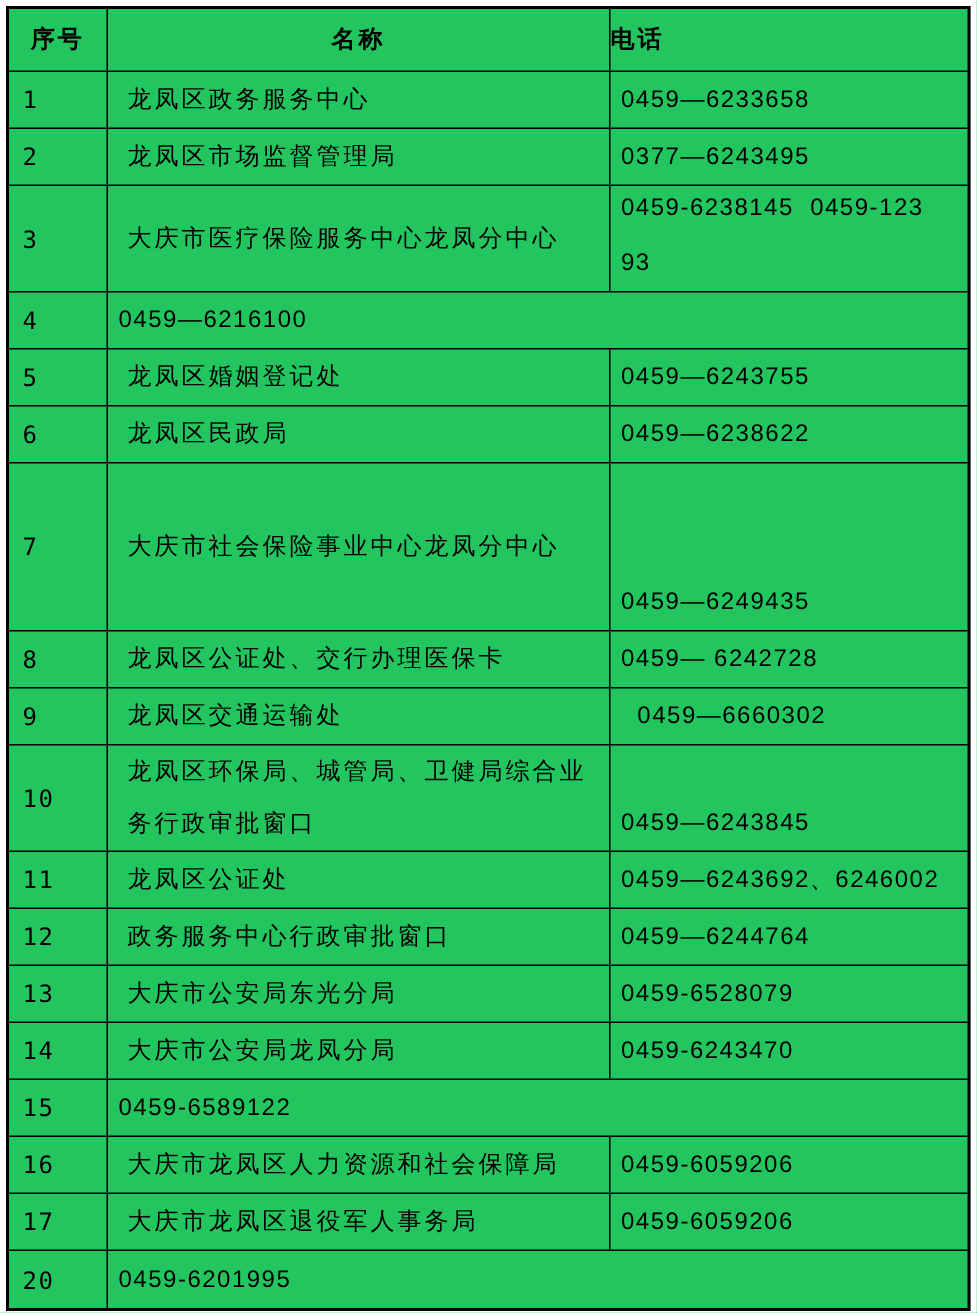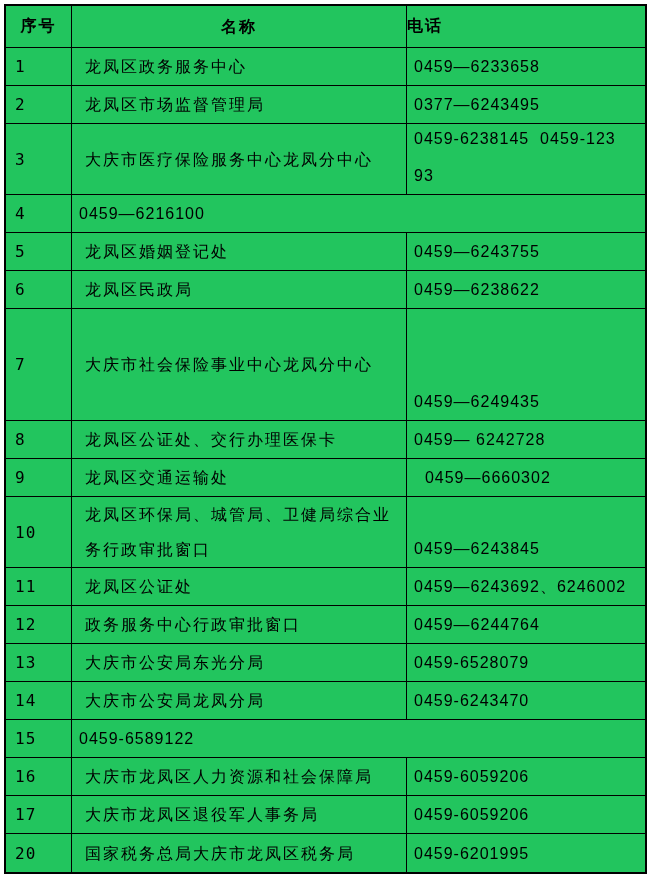--- a/index.html
+++ b/index.html
@@ -211,19 +211,18 @@
   <div class="row h1">
     <div class="cell c-index">17</div>
     <div class="cell c-name">大庆市龙凤区退役军人事务局</div>
     <div class="cell c-phone">
         <span class="phone-line">0459-6059206</span>
       </div>
   </div>
 
   <div class="row h1">
     <div class="cell c-index">20</div>
-    <div class="cell c-name">国家税务总局大庆市龙凤区税务局</div>
     <div class="cell c-phone">
         <span class="phone-line">0459-6201995</span>
       </div>
   </div>
 
 </div>
 
 </body></html>

